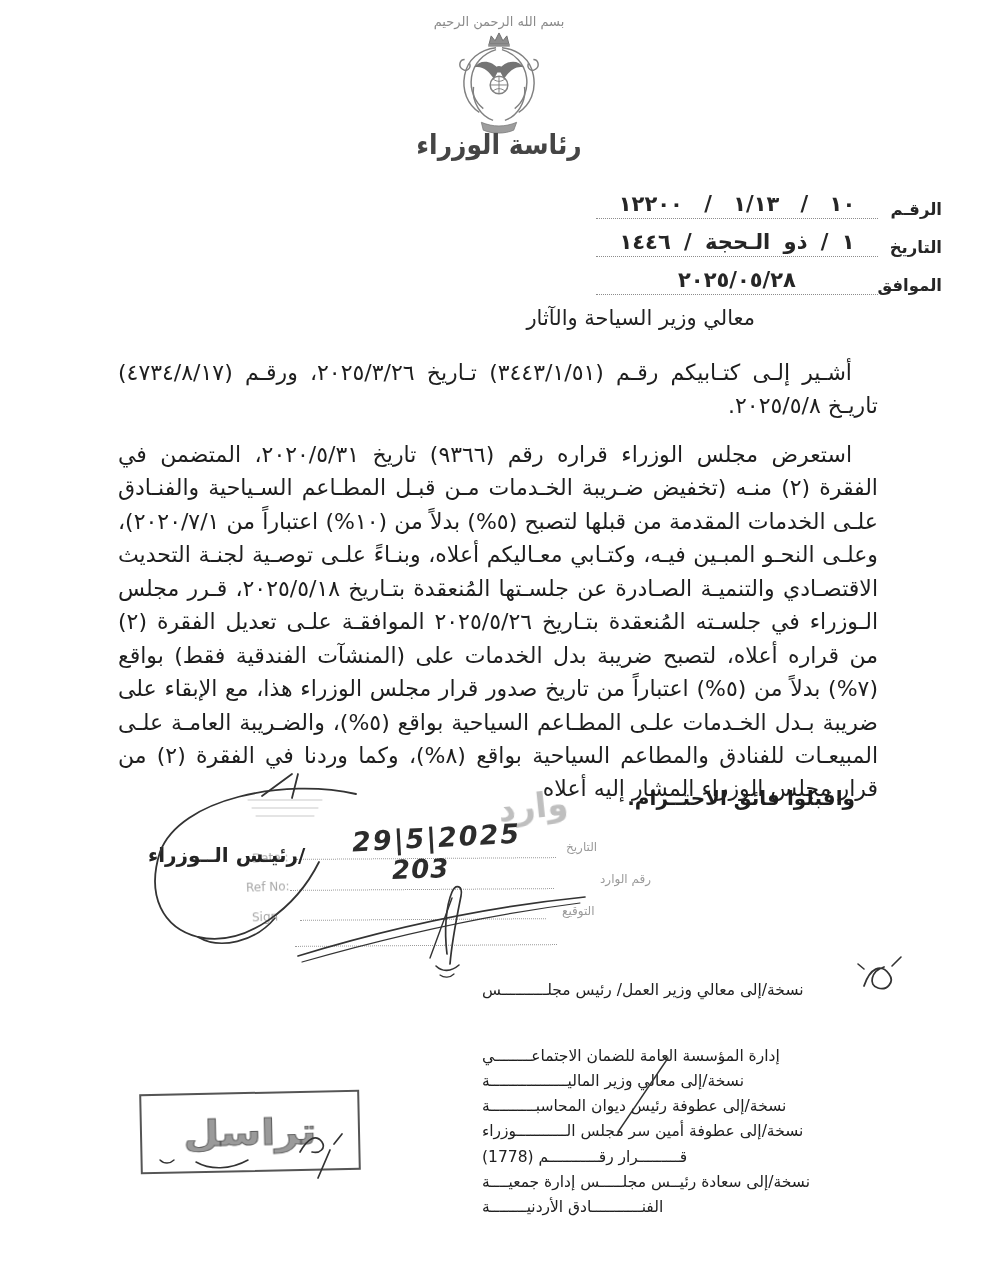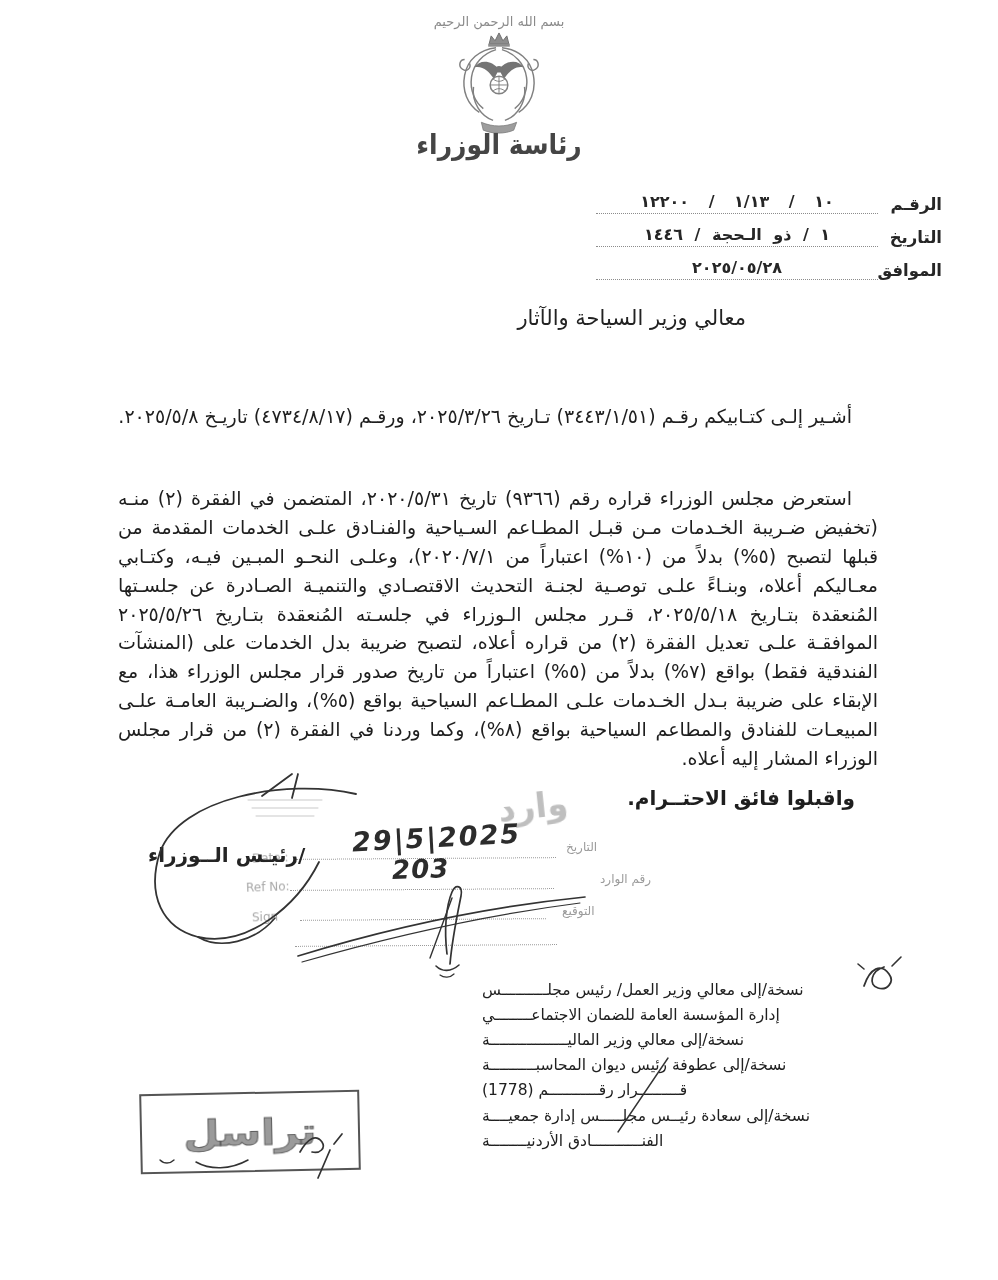--- a/index.html
+++ b/index.html
@@ -27,34 +27,33 @@
     position:absolute;top:130px;left:0;right:0;
     text-align:center;font-size:25px;font-weight:700;color:#454545;
     filter:blur(.55px);letter-spacing:1px;transform:scaleY(1.08);
   }
   
   .refblock{position:absolute;top:192px;right:56px;width:346px;}
   .hrow{display:flex;align-items:flex-end;margin-bottom:11px;gap:10px;}
   .hlabel{flex:none;width:54px;font-size:16.5px;font-weight:700;color:#262626;}
   .hvalue{
     flex:1;text-align:center;border-bottom:1.5px dotted #8c8c8c;
-    padding-bottom:2px;font-size:16px;font-weight:600;color:#262626;
+    padding-bottom:2px;font-size:21px;font-weight:600;color:#262626;
   }
   .spread{word-spacing:14px;}
   .spread-sm{word-spacing:6px;}
   
   .salutation{
-    position:absolute;top:306px;right:252px;
+    position:absolute;top:306px;right:243px;
     font-size:21px;color:#222;letter-spacing:.3px;
   }
   .para{
     position:absolute;right:120px;left:118px;
-    text-align:justify;font-size:19px;line-height:1.52;color:#1e1e1e;
+    text-align:justify;font-size:22px;line-height:1.52;color:#1e1e1e;
     text-indent:26px;
-    margin-top:46px;
   }
   .para1{top:356px;}
   .para2{top:438px;}
   .closing{
     position:absolute;top:786px;right:143px;
     font-size:20px;color:#1e1e1e;font-weight:bold;
   }
   
   .warid{
     position:absolute;top:786px;left:498px;
@@ -72,21 +71,21 @@
   .hand-ref{top:854px;left:392px;font-size:26px;transform:rotate(-2deg);letter-spacing:1px;}
   .pm-title{
     position:absolute;top:843px;left:148px;width:215px;
     font-size:20px;font-weight:600;color:#242424;text-align:left;
   }
   
   .copies{
     position:absolute;top:978px;right:120px;width:396px;
     font-size:15.5px;line-height:1.62;color:#202020;text-align:left;
   }
-  .copies .indent1{padding-right:34px;}
+  .copies .indent1{padding-right:34px;margin-top:41px;}
   .copies .indent2{padding-right:72px;}
   
   .bottom-stamp{
     position:absolute;left:140px;top:1092px;width:216px;height:76px;
     border:2.5px solid #555;transform:rotate(-1.2deg);
     display:flex;align-items:center;justify-content:center;
     background:transparent;
   }
   .bottom-stamp-label{
     font-size:36px;font-weight:700;letter-spacing:8px;color:#9a9a9a;
@@ -164,20 +163,21 @@
   <div class="hand hand-date">29|5|2025</div>
   <div class="hand hand-ref">203</div>
 
   <div class="pm-title">/رئيـس الــوزراء</div>
 
   <div class="copies">
     <div>نسخة/إلى معالي وزير العمل/ رئيس مجلــــــــــس</div>
     <div class="indent1">إدارة المؤسسة العامة للضمان الاجتماعــــــــي</div>
     <div>نسخة/إلى معالي وزير الماليـــــــــــــــــة</div>
     <div>نسخة/إلى عطوفة رئيس ديوان المحاسبــــــــــة</div>
+    <div>نسخة/إلى عطوفة أمين سر مجلس الـــــــــــوزراء</div>
     <div class="indent2">قـــــــــرار رقـــــــــــم (1778)</div>
     <div>نسخة/إلى سعادة رئيــس مجلـــــس إدارة جمعيــــة</div>
     <div class="indent2">الفنـــــــــــادق الأردنيــــــــة</div>
   </div>
 
   <div class="bottom-stamp">
     <span class="bottom-stamp-label">تراسل</span>
   </div>
 
   <svg class="overlay" viewBox="0 0 998 1280">

